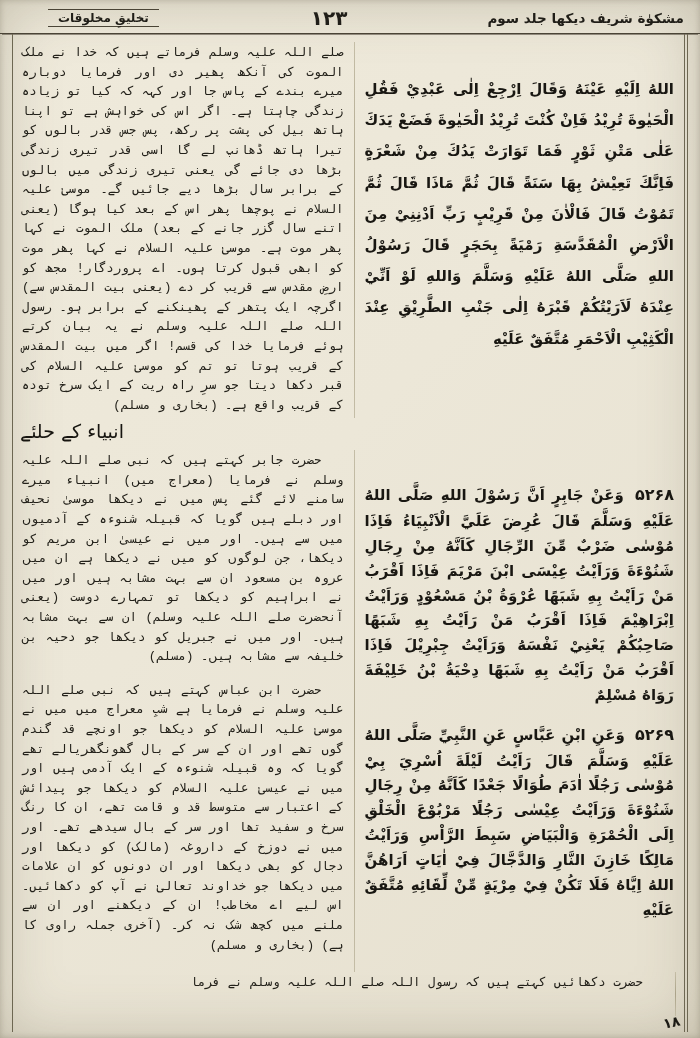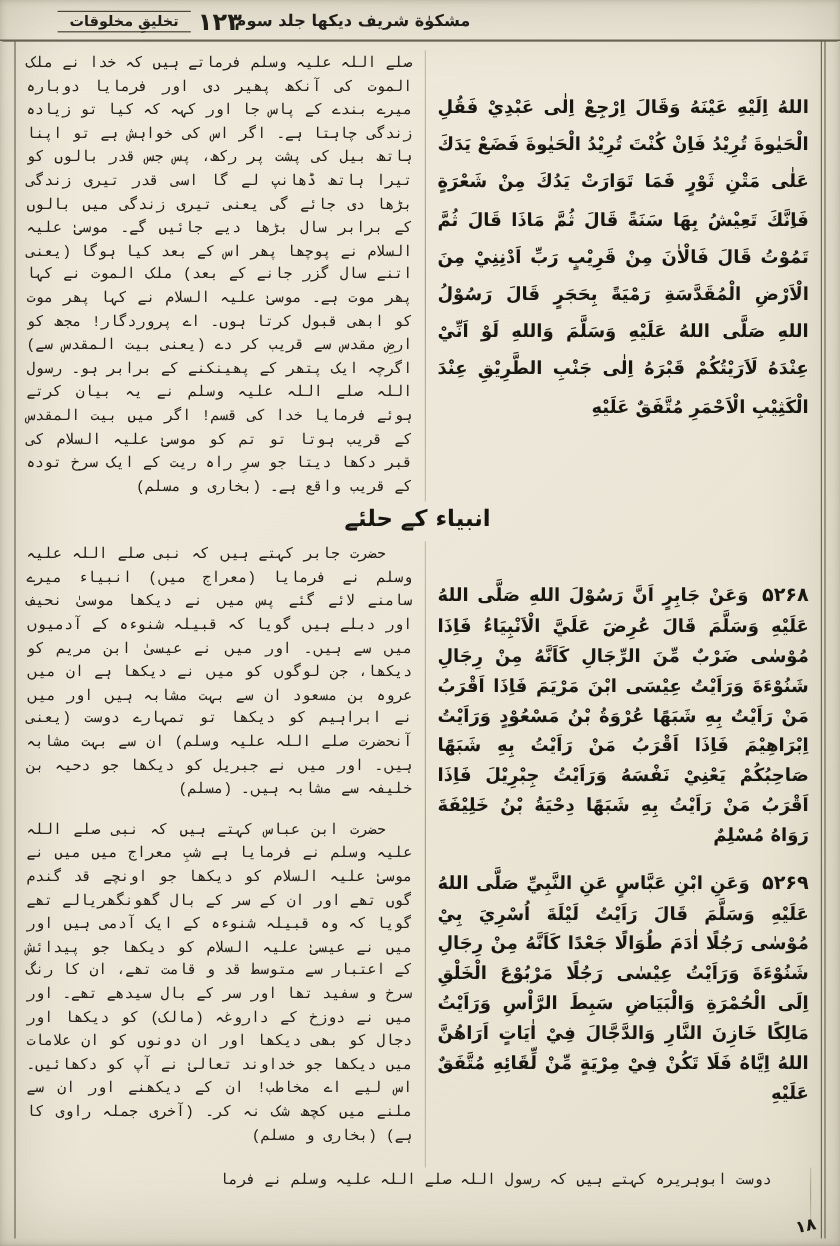--- a/index.html
+++ b/index.html
@@ -16,21 +16,21 @@
     margin: 0 auto;
     background: linear-gradient(135deg, #efeadb 0%, #ece7d8 45%, #e6e0cf 100%);
     box-shadow: inset 0 0 60px rgba(95, 85, 60, 0.28), inset 0 0 6px rgba(60,50,30,.25);
     color: #201e18;
     overflow: hidden;
   }
 
   
   .page-header {
     display: flex;
-    justify-content: flex-start;
+    justify-content: space-between;
     align-items: center;
     height: 34px;
     padding: 4px 16px 2px 48px;
     border-bottom: 1px solid #4a4436;
     box-shadow: 0 3px 0 -2px rgba(74, 68, 54, 0.55);
   }
   .chapter-label {
     direction: rtl;
     font-size: 12px;
     font-weight: bold;
@@ -109,22 +109,22 @@
     text-align: justify;
     font-size: 12.4px;
     line-height: 1.58;
     color: #23211a;
     font-family: Liberation Mono, monospace;
   }
   p.ur.indent { text-indent: 22px; margin-bottom: 14px; }
 
   h2.section-heading {
     direction: rtl;
-    text-align: center;
-    font-weight: bold;
+    text-align: left;
+    font-weight: normal;
     font-size: 19px;
     margin: 2px 0 8px 0;
     color: #171510;
   }
   h2.section-heading.long {
     font-size: 15.5px;
     margin: 6px 0 8px 0;
   }
 
   .signature-mark {
@@ -172,21 +172,21 @@
       <div class="col col-urdu">
         <p class="ur indent">حضرت جابر کہتے ہیں کہ نبی صلے اللہ علیہ وسلم نے فرمایا (معراج میں) انبیاء میرے سامنے لائے گئے پس میں نے دیکھا موسیٰ نحیف اور دبلے ہیں گویا کہ قبیلہ شنوءہ کے آدمیوں میں سے ہیں۔ اور میں نے عیسیٰ ابن مریم کو دیکھا، جن لوگوں کو میں نے دیکھا ہے ان میں عروہ بن مسعود ان سے بہت مشابہ ہیں اور میں نے ابراہیم کو دیکھا تو تمہارے دوست (یعنی آنحضرت صلے اللہ علیہ وسلم) ان سے بہت مشابہ ہیں۔ اور میں نے جبریل کو دیکھا جو دحیہ بن خلیفہ سے مشابہ ہیں۔ (مسلم)</p>
         <p class="ur indent">حضرت ابن عباس کہتے ہیں کہ نبی صلے اللہ علیہ وسلم نے فرمایا ہے شبِ معراج میں میں نے موسیٰ علیہ السلام کو دیکھا جو اونچے قد گندم گوں تھے اور ان کے سر کے بال گھونگھریالے تھے گویا کہ وہ قبیلہ شنوءہ کے ایک آدمی ہیں اور میں نے عیسیٰ علیہ السلام کو دیکھا جو پیدائش کے اعتبار سے متوسط قد و قامت تھے، ان کا رنگ سرخ و سفید تھا اور سر کے بال سیدھے تھے۔ اور میں نے دوزخ کے داروغہ (مالک) کو دیکھا اور دجال کو بھی دیکھا اور ان دونوں کو ان علامات میں دیکھا جو خداوند تعالیٰ نے آپ کو دکھائیں۔ اس لیے اے مخاطب! ان کے دیکھنے اور ان سے ملنے میں کچھ شک نہ کر۔ (آخری جملہ راوی کا ہے) (بخاری و مسلم)</p>
       </div>
     </section>
 
 
     <section class="row row-c">
       <div class="col-divider"></div>
       <div class="col col-urdu">
-        <p class="ur indent">دوست ابوہریرہ کہتے ہیں کہ رسول اللہ صلے اللہ علیہ وسلم نے فرما</p>
+        <p class="ur indent">حضرت دکھائیں کہتے ہیں کہ رسول اللہ صلے اللہ علیہ وسلم نے فرما</p>
       </div>
     </section>
 
   </div>
 
   <div class="signature-mark">۱۸</div>
 
 </div>
 
 </body></html>

